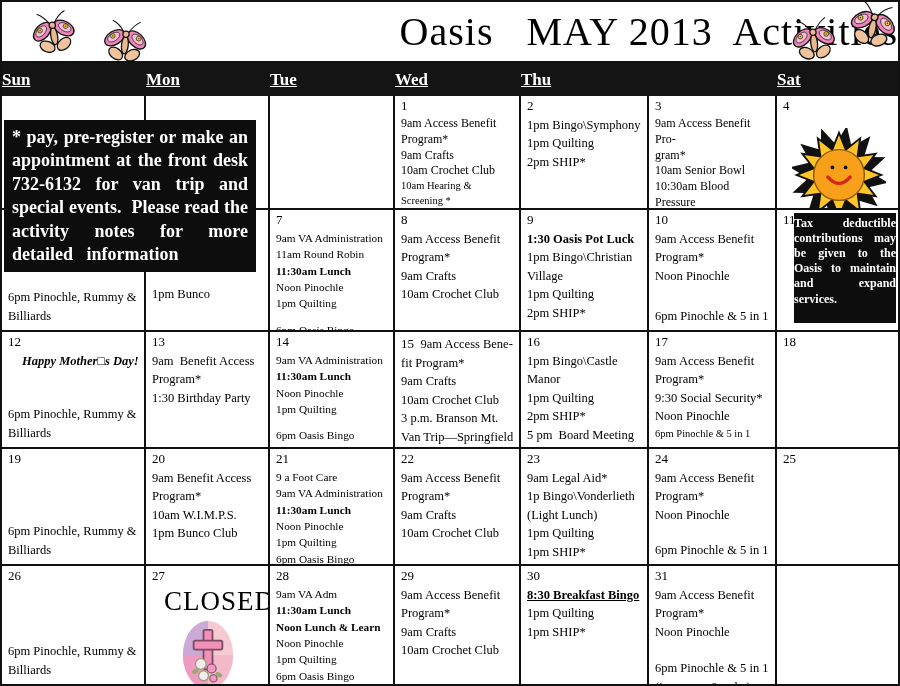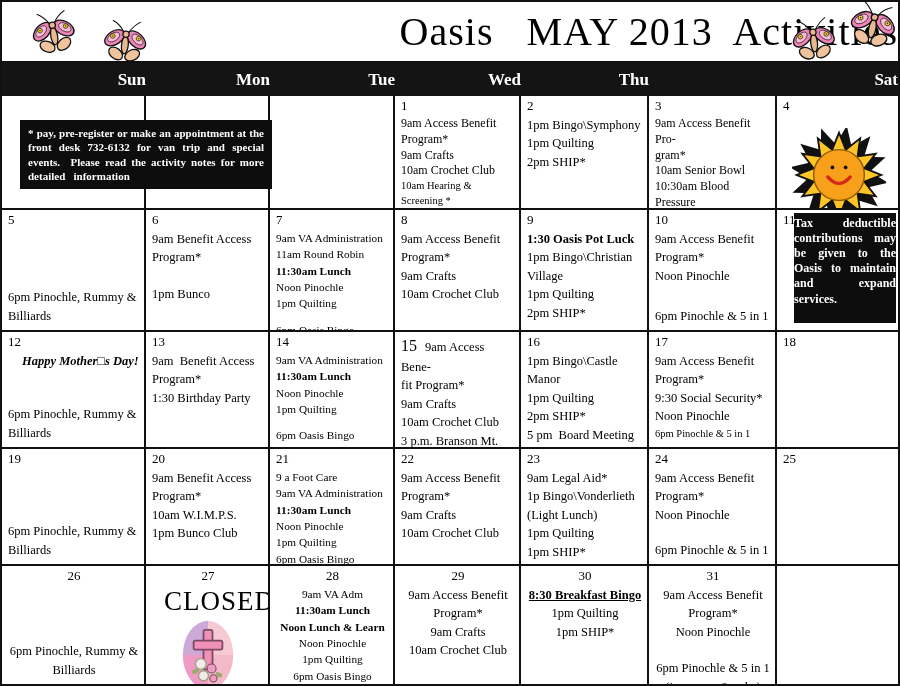--- a/index.html
+++ b/index.html
@@ -14,48 +14,48 @@
     display:flex;align-items:center;justify-content:flex-end;background:#fff;}
   .title{font-size:40px;white-space:pre;letter-spacing:1px;}
   .bf{position:absolute;width:52px;height:52px;}
   .bf1{left:26px;top:7px;transform:rotate(-10deg);}
   .bf2{left:97px;top:16px;transform:scaleX(-1) rotate(-6deg);}
   .bf3{left:786px;top:14px;transform:scaleX(-1) rotate(6deg);}
   .bf4{left:843px;top:-2px;transform:rotate(12deg);width:55px;height:55px;}
   
   .dow-bar{height:33px;background:#141414;display:grid;
     grid-template-columns:144px 124px 125px 126px 128px 128px 121px;align-items:center;}
-  .dow{color:#fff;font-weight:bold;font-size:17px;text-align:right;}
+  .dow{color:#fff;font-weight:bold;font-size:17px;text-align:left;text-decoration:underline;}
   
   .grid-wrap{position:relative;}
   .grid{display:grid;
     grid-template-columns:144px 124px 125px 126px 128px 128px 121px;
     grid-template-rows:114px 122px 117px 117px 118px;}
   .cell{border-right:2px solid #111;border-bottom:2px solid #111;box-sizing:border-box;
     padding:2px 4px 2px 6px;overflow:hidden;display:flex;flex-direction:column;
     position:relative;font-size:12.5px;line-height:1.48;background:#fff;}
   .cell.lastcol{border-right:none;}
-  .cell.lastrow{border-bottom:none;text-align:center;}
+  .cell.lastrow{border-bottom:none;}
   .cell.compact{font-size:11.3px;line-height:1.45;}
   .cell.tight{font-size:12px;line-height:1.32;}
   .num{font-size:13px;line-height:1.3;margin-bottom:1px;flex:none;}
-  .num-inline{font-size:16px;}
+  .num-inline{font-size:13px;}
   .ev{white-space:pre-wrap;}
   .ev.bold{font-weight:bold;}
   .ev.italic{font-style:italic;}
   .ev.underline{text-decoration:underline;}
   .ev.small{font-size:10.5px;line-height:1.4;}
   .ev.big{font-size:27px;line-height:1.15;letter-spacing:1px;margin-left:12px;}
   .ev.gap{margin-top:18px;}
   .compact .ev.gap{margin-top:10px;}
   .ev.push{margin-top:auto;margin-bottom:3px;}
   .ev.indent{text-indent:14px;}
   
-  .note-box{position:absolute;left:18px;top:24px;width:252px;box-sizing:border-box;
-    background:#0d0d0d;color:#fff;font-weight:bold;font-size:11px;line-height:1.3;
+  .note-box{position:absolute;left:2px;top:24px;width:252px;box-sizing:border-box;
+    background:#0d0d0d;color:#fff;font-weight:bold;font-size:18px;line-height:1.3;
     text-align:justify;padding:6px 8px;z-index:5;}
   .tax-box{position:absolute;top:3px;right:2px;bottom:7px;width:102px;box-sizing:border-box;
     background:#0d0d0d;color:#fff;font-weight:bold;font-size:12px;line-height:1.26;
     text-align:justify;padding:3px 0;z-index:4;}
   
   .sun-img{width:94px;height:94px;margin:12px auto 0;flex:none;}
   .cross-img{width:56px;height:72px;margin:2px auto 0;flex:none;}
   .sym-defs{position:absolute;width:0;height:0;overflow:hidden;}
 </style>
 </head>

